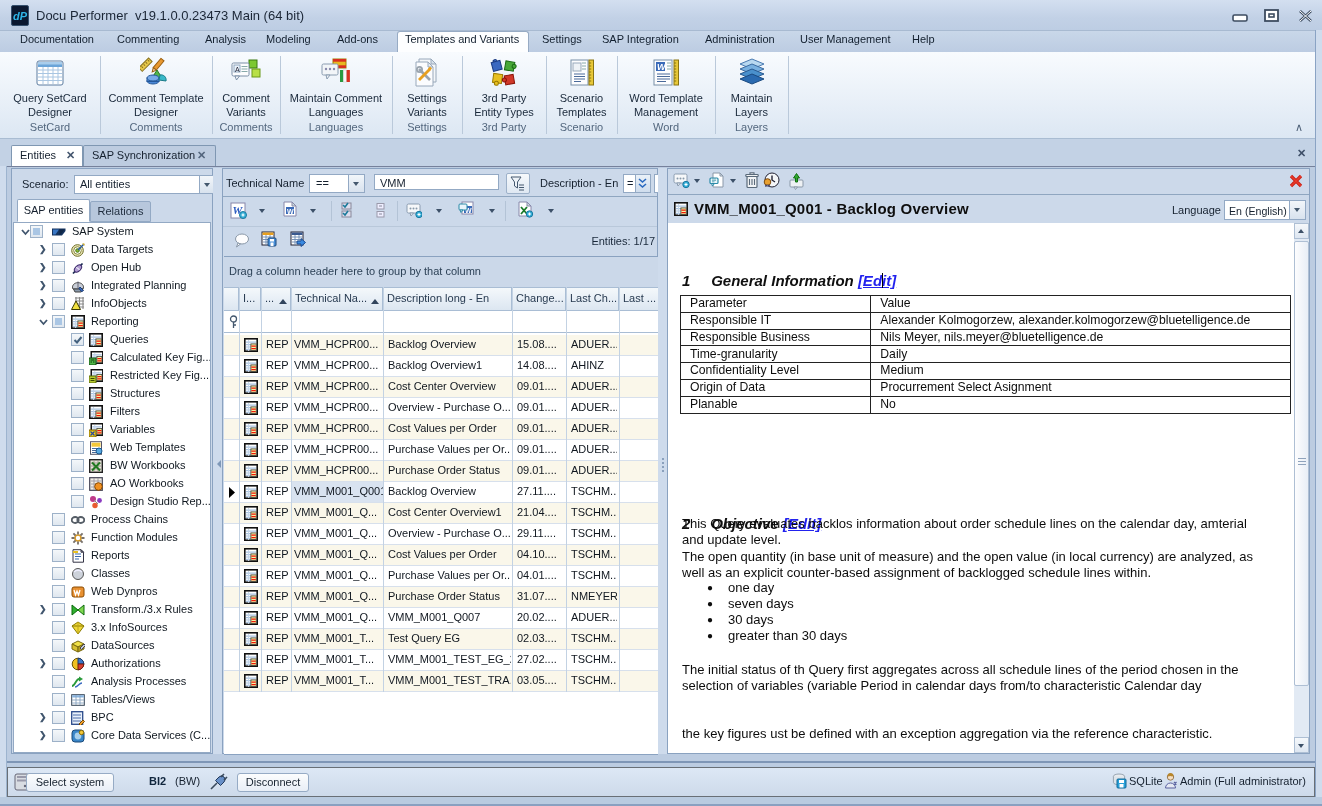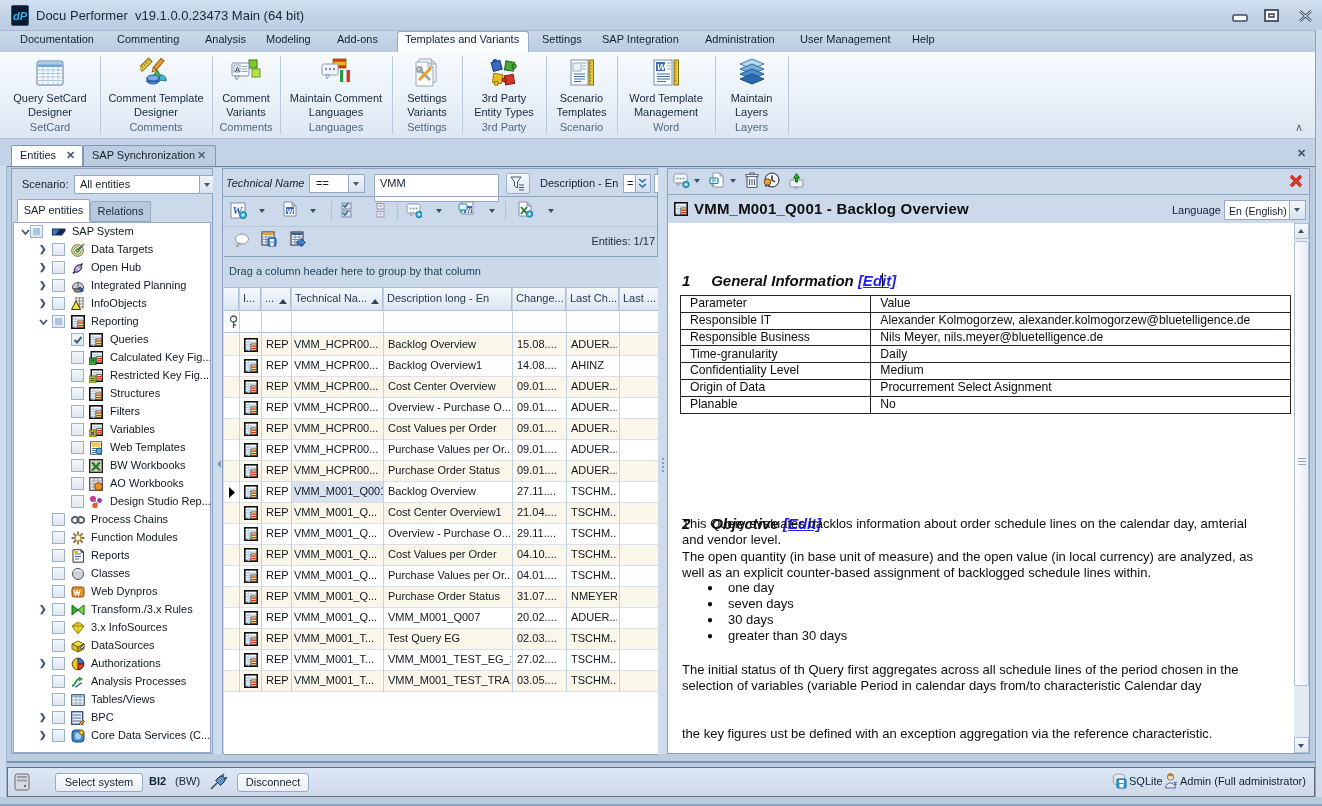--- a/index.html
+++ b/index.html
@@ -490,26 +490,26 @@
           </div>
 
       </div>
     </div>
     <div id="split1">
         <svg class="abs" style="left:4px;top:292px" width="5" height="8">
           <path d="M4 0 L0 4 L4 8z" fill="#7e98b8"></path>
         </svg>
       </div>
     <div id="mpanel" class="panel">
-      <div class="abs" style="left:3px;top:8px;font-style:italic;">Technical Name</div>
+      <div class="abs" style="left:3px;top:8px;">Technical Name</div>
       <div class="combo" style="left:86px;top:5px;width:56px;height:19px;">
           <span style="position:absolute;left:6px;top:2px;">==</span>
           <span class="cbtn"></span>
         </div>
-      <div class="combo" style="left:151px;top:5px;width:125px;height:28px;text-align:center;">
+      <div class="combo" style="left:151px;top:5px;width:125px;height:16px;text-align:center;">
           <span style="position:absolute;left:5px;top:2px;">VMM</span>
         </div>
       <div class="abs" style="left:283px;top:4px;width:24px;height:21px;background:linear-gradient(#f6f9fc,#dfe8f2);border:1px solid #9db1c9;border-radius:2px;box-sizing:border-box;">
         <svg width="16" height="15" style="position:absolute;left:3px;top:2px">
             <path d="M1 1 H11 L7.5 6 V12 L4.5 10 V6 Z" fill="#eef3f8" stroke="#44586e"></path>
             <path d="M9 9h5M9 11.5h5M9 14h5" stroke="#44586e"></path>
           </svg>
       </div>
       <div class="abs" style="left:317px;top:8px;">Description - En</div>
       <div class="combo" style="left:400px;top:5px;width:13px;height:19px;">
@@ -860,21 +860,21 @@
                 <td>Procurrement Select Asignment</td>
               </tr>
           <tr>
                 <td>Planable</td>
                 <td>No</td>
               </tr>
         </tbody>
           </table>
         <div class="docline h1d" style="top:269px;margin-top:24px;">2&nbsp;&nbsp;&nbsp;&nbsp;&nbsp;Objective <span class="edlink">[Edit]</span></div>
         <div class="docline" style="top:293px;">This Query evaluates backlos information about order schedule lines on the calendar day, amterial</div>
-        <div class="docline" style="top:309px;">and vendor level.</div>
+        <div class="docline" style="top:309px;">and update level.</div>
         <div class="docline" style="top:326px;">The open quantity (in base unit of measure) and the open value (in local currency) are analyzed, as</div>
         <div class="docline" style="top:342px;">well as an explicit counter-based assignment of backlogged schedule lines within.</div>
         <div class="docline bull" style="top:357px;">one day</div>
         <div class="docline bull" style="top:373px;">seven days</div>
         <div class="docline bull" style="top:389px;">30 days</div>
         <div class="docline bull" style="top:405px;">greater than 30 days</div>
         <div class="docline" style="top:439px;">The initial status of th Query first aggregates across all schedule lines of the period chosen in the</div>
         <div class="docline" style="top:455px;">selection of variables (variable Period in calendar days from/to characteristic Calendar day</div>
         <div class="docline" style="top:503px;">the key figures ust be defined with an exception aggregation via the reference characteristic.</div>
       </div>
@@ -890,21 +890,21 @@
           <span class="abs" style="left:3px;top:219px;width:8px;height:1px;background:#8fa3bc"></span>
           <span class="abs" style="left:3px;top:222px;width:8px;height:1px;background:#8fa3bc"></span>
         </div>
       </div>
     </div>
   </div>
   <div id="statusbar" class="abs">
     <svg class="abs" style="left:6px;top:5px" width="18" height="19">
         <use href="#i-srv"></use>
       </svg>
-    <div class="sbtn" style="left:47px;top:5px;width:88px;"><span style="position:relative;top:2px;">Select system</span></div>
+    <div class="sbtn" style="left:18px;top:5px;width:88px;"><span style="position:relative;top:2px;">Select system</span></div>
     <div class="abs" style="left:141px;top:7px;font-weight:bold;color:#10253c;">BI2</div>
     <div class="abs" style="left:167px;top:7px;">(BW)</div>
     <svg class="abs" style="left:201px;top:4px" width="20" height="20">
         <use href="#i-plug"></use>
       </svg>
     <div class="sbtn" style="left:229px;top:5px;width:72px;"><span style="position:relative;top:2px;">Disconnect</span></div>
     <svg class="abs" style="left:1104px;top:5px" width="16" height="16">
         <use href="#i-db"></use>
       </svg>
     <div class="abs" style="left:1121px;top:7px;">SQLite</div>

